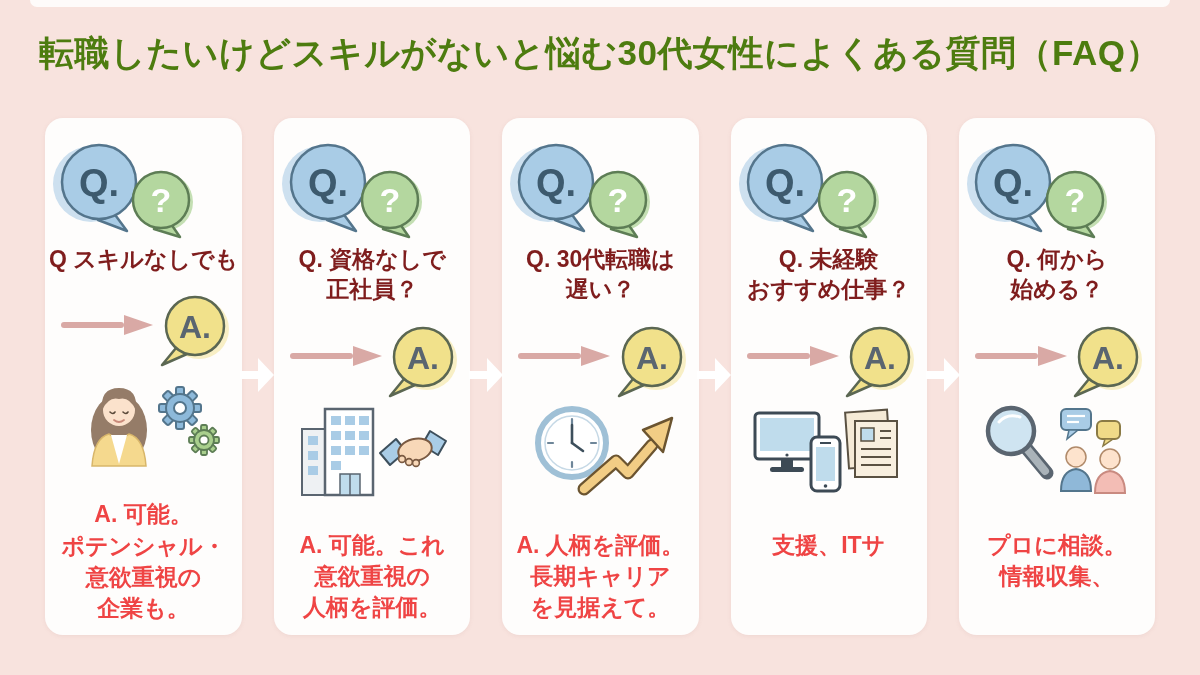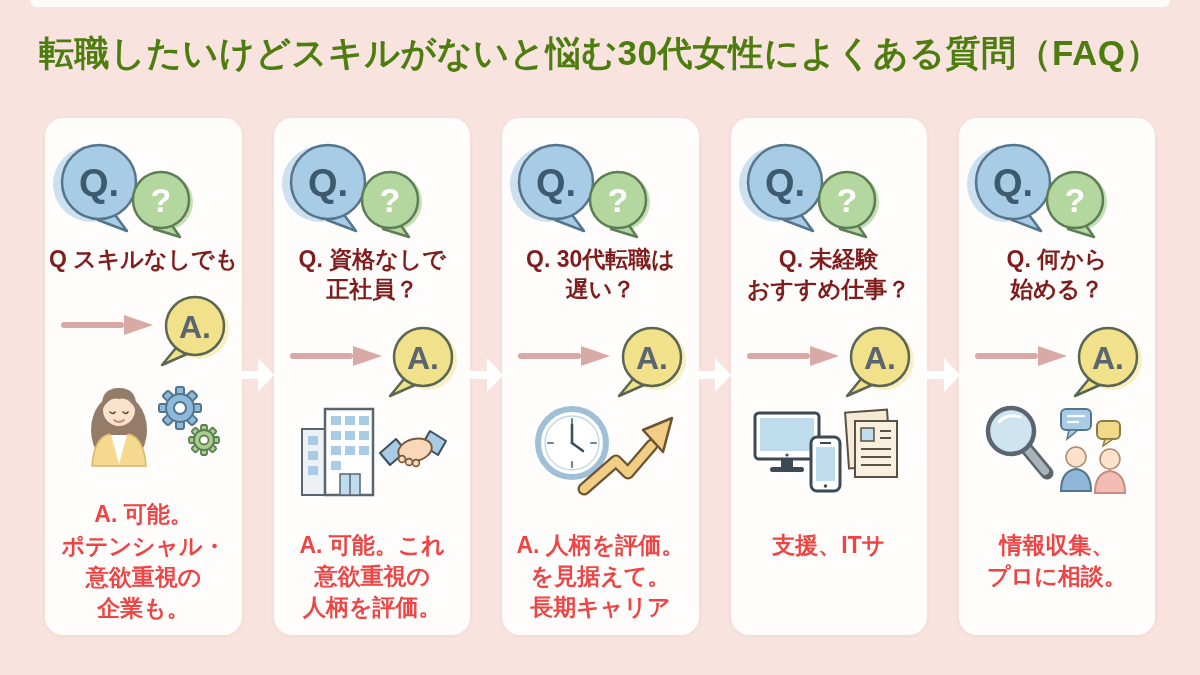--- a/index.html
+++ b/index.html
@@ -220,22 +220,22 @@
       <g stroke="#3d4f5c" stroke-width="2.6" stroke-linecap="round">
         <line x1="52" y1="42" x2="52" y2="24"></line>
         <line x1="52" y1="42" x2="63" y2="50"></line>
       </g>
       <polyline points="64,88 96,60 108,72 132,44" fill="none" stroke="#6b5430" stroke-width="13" stroke-linecap="round" stroke-linejoin="round"></polyline>
       <polyline points="64,88 96,60 108,72 132,44" fill="none" stroke="#f2cd85" stroke-width="8.5" stroke-linecap="round" stroke-linejoin="round"></polyline>
       <polygon points="123,29 152,17 143,51" fill="#f2cd85" stroke="#6b5430" stroke-width="2.5" stroke-linejoin="round"></polygon>
     </svg>
     <div class="answer">
       <div>A. 人柄を評価。</div>
+      <div>長期キャリア</div>
       <div>を見据えて。</div>
-      <div>長期キャリア</div>
     </div>
   </section>
 
   <section class="card">
     <svg class="qa-icons" viewBox="0 0 152 104">
       <circle cx="38" cy="46" r="38" fill="#cde0ef"></circle>
       <path d="M60,74 L74,93 L45,82 Z" fill="#a9cce6" stroke="#54758c" stroke-width="2.5" stroke-linejoin="round"></path>
       <circle cx="46" cy="44" r="37" fill="#a9cce6" stroke="#54758c" stroke-width="2.5"></circle>
       <text x="46" y="58" text-anchor="middle" font-size="38" font-weight="bold" fill="#3d5a6e">Q.</text>
       <circle cx="111" cy="64" r="29" fill="#c4dfb3"></circle>
@@ -324,22 +324,22 @@
       <line x1="90" y1="15" x2="108" y2="15" stroke="#ffffff" stroke-width="2.2"></line>
       <line x1="90" y1="21" x2="102" y2="21" stroke="#ffffff" stroke-width="2.2"></line>
       <rect x="120" y="20" width="23" height="18" rx="5" fill="#f0da88" stroke="#8a7a45" stroke-width="2"></rect>
       <polygon points="128,38 126,45 136,38" fill="#f0da88" stroke="#8a7a45" stroke-width="1.5"></polygon>
       <circle cx="99" cy="56" r="10" fill="#fde3cd" stroke="#b08a6a" stroke-width="1.5"></circle>
       <path d="M84,90 Q84,70 99,68 Q114,70 114,90 Z" fill="#8fb8d8" stroke="#53758c" stroke-width="2"></path>
       <circle cx="133" cy="58" r="10" fill="#fde3cd" stroke="#b08a6a" stroke-width="1.5"></circle>
       <path d="M118,92 Q118,72 133,70 Q148,72 148,92 Z" fill="#f3bdb5" stroke="#c98a80" stroke-width="2"></path>
     </svg>
     <div class="answer">
+      <div>プロに相談。</div>
       <div>情報収集、</div>
-      <div>プロに相談。</div>
     </div>
   </section>
 </div>
 
 <svg class="connector c1" viewBox="0 0 34 46">
   <rect x="0" y="19" width="18" height="8" fill="#ffffff"></rect>
   <polygon points="18,6 34,23 18,40" fill="#ffffff"></polygon>
 </svg>
 <svg class="connector c2" viewBox="0 0 34 46">
   <rect x="0" y="19" width="18" height="8" fill="#ffffff"></rect>

